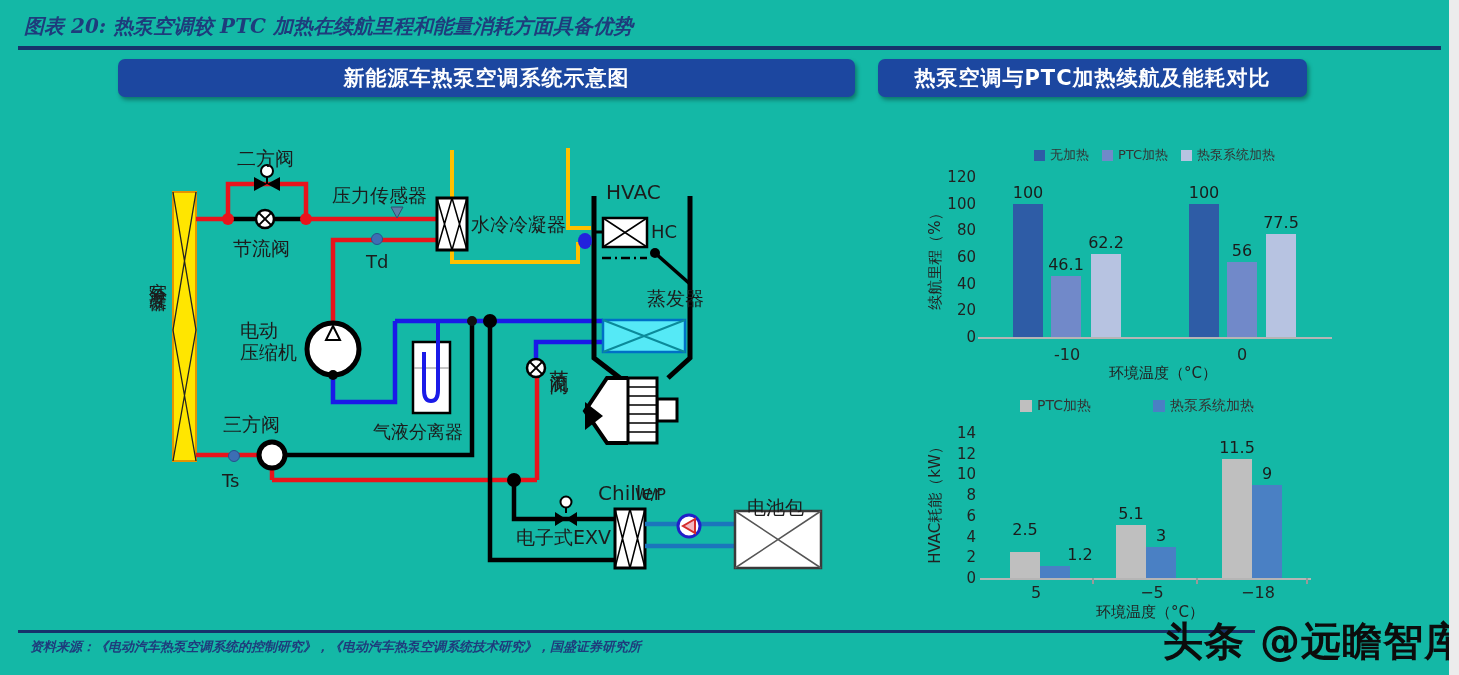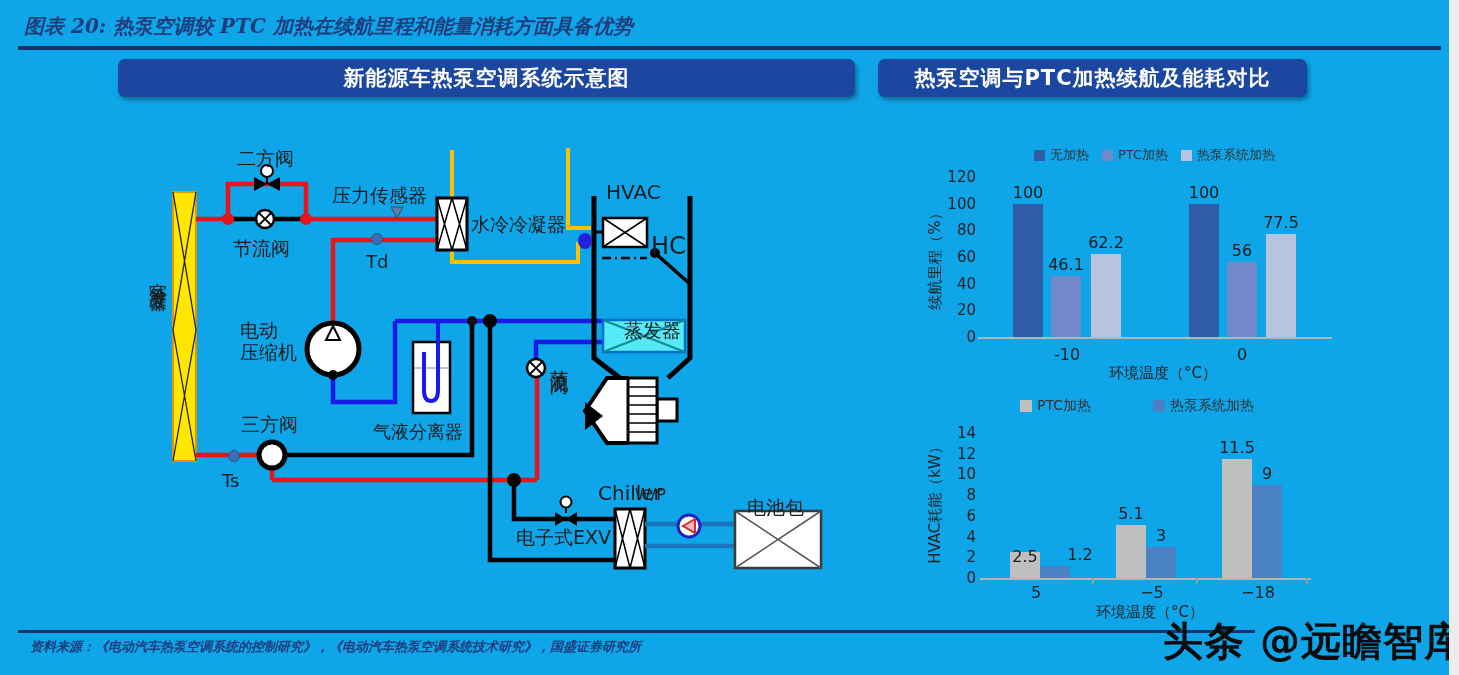--- a/index.html
+++ b/index.html
@@ -1,16 +1,16 @@
 <!DOCTYPE html>
 <html><head>
 <meta charset="utf-8">
 <style>
   html,body{margin:0;padding:0;background:#fff;}
-  .page{position:relative;width:1459px;height:675px;background:#0ea5e9;overflow:hidden;
+  .page{position:relative;width:1459px;height:675px;background:#14b8a6;overflow:hidden;
         font-family:"DejaVu Sans","Liberation Sans",sans-serif;}
   .abs{position:absolute;}
   .fig-title{left:24px;top:13px;font-family:"DejaVu Serif","Liberation Serif",serif;
              font-style:italic;font-weight:600;font-size:20px;color:#1E3C7C;white-space:nowrap;}
   .rule-top{left:18px;top:46px;width:1423px;height:4px;background:#16336B;}
   .rule-bottom{left:18px;top:630px;width:1237px;height:3px;background:#16336B;}
   .pill{background:#1C47A0;border-radius:7px;box-shadow:2px 3px 4px rgba(0,0,0,.35);
         color:#fff;font-weight:bold;font-size:21px;display:flex;align-items:center;
         justify-content:center;letter-spacing:1px;}
   .pill-left{left:118px;top:59px;width:737px;height:38px;}
@@ -195,28 +195,28 @@
     </g>
   </svg>
 
   <div class="dlabel vert" style="left:147px;top:268px;height:135px;font-size:18px;">室外冷凝器</div>
   <div class="dlabel" style="left:237px;top:147px;">二方阀</div>
   <div class="dlabel" style="left:233px;top:237px;">节流阀</div>
   <div class="dlabel" style="left:332px;top:184px;">压力传感器</div>
   <div class="dlabel" style="left:471px;top:213px;">水冷冷凝器</div>
   <div class="dlabel" style="left:366px;top:251px;font-size:18px;">Td</div>
   <div class="dlabel" style="left:606px;top:181px;font-size:20px;">HVAC</div>
-  <div class="dlabel" style="left:651px;top:235px;font-size:24px;">HC</div>
-  <div class="dlabel" style="left:624px;top:287px;margin-top:32px;">蒸发器</div>
+  <div class="dlabel" style="left:651px;top:221px;font-size:18px;">HC</div>
+  <div class="dlabel" style="left:647px;top:287px;">蒸发器</div>
   <div class="dlabel" style="left:240px;top:319px;">
     <div>电动</div>
     <div>压缩机</div>
   </div>
   <div class="dlabel" style="left:373px;top:421px;font-size:18px;">气液分离器</div>
-  <div class="dlabel" style="left:241px;top:413px;">三方阀</div>
+  <div class="dlabel" style="left:223px;top:413px;">三方阀</div>
   <div class="dlabel" style="left:222px;top:470px;font-size:18px;">Ts</div>
   <div class="dlabel vert" style="left:549px;top:354px;height:80px;line-height:21px;">节流阀</div>
   <div class="dlabel" style="left:598px;top:482px;font-size:20px;">Chiller</div>
   <div class="dlabel" style="left:635px;top:484px;font-size:16px;">W/P</div>
   <div class="dlabel" style="left:747px;top:480px;margin-top:16px;">电池包</div>
   <div class="dlabel" style="left:516px;top:526px;">电子式EXV</div>
 
   <div id="charts">
       <div class="legend" style="left: 1034px; top: 146px; gap: 13px;">
         <span class="legend-item">
@@ -272,21 +272,21 @@
       <div class="ytick" style="left: 932px; top: 506.857px; width: 44px; font-size: 15px;">6</div>
       <div class="ytick" style="left: 932px; top: 486.143px; width: 44px; font-size: 15px;">8</div>
       <div class="ytick" style="left: 932px; top: 465.429px; width: 44px; font-size: 15px;">10</div>
       <div class="ytick" style="left: 932px; top: 444.714px; width: 44px; font-size: 15px;">12</div>
       <div class="ytick" style="left: 932px; top: 424px; width: 44px; font-size: 15px;">14</div>
       <div class="axisline" style="left: 980px; top: 578px; width: 331px; height: 1.5px;"></div>
       <div class="tickmark" style="left: 1092px; top: 578px; width: 1.5px; height: 6px;"></div>
       <div class="tickmark" style="left: 1196px; top: 578px; width: 1.5px; height: 6px;"></div>
       <div class="tickmark" style="left: 1306px; top: 578px; width: 1.5px; height: 6px;"></div>
       <div class="bar" style="left: 1010px; top: 552.107px; width: 30px; height: 25.8929px; background: rgb(191, 191, 191);"></div>
-      <div class="bar-val" style="left: 999px; top: 547px; width: 52px;">2.5</div>
+      <div class="bar-val" style="left: 999px; top: 520px; width: 52px;">2.5</div>
       <div class="bar" style="left: 1040px; top: 565.571px; width: 30px; height: 12.4286px; background: rgb(74, 128, 196);"></div>
       <div class="bar-val" style="left: 1054px; top: 544.571px; width: 52px;">1.2</div>
       <div class="cat" style="left: 996px; top: 583px; width: 80px;">5</div>
       <div class="bar" style="left: 1116px; top: 525.179px; width: 30px; height: 52.8214px; background: rgb(191, 191, 191);"></div>
       <div class="bar-val" style="left: 1105px; top: 504.179px; width: 52px;">5.1</div>
       <div class="bar" style="left: 1146px; top: 546.929px; width: 30px; height: 31.0714px; background: rgb(74, 128, 196);"></div>
       <div class="bar-val" style="left: 1135px; top: 525.929px; width: 52px;">3</div>
       <div class="cat" style="left: 1112px; top: 583px; width: 80px;">−5</div>
       <div class="bar" style="left: 1222px; top: 458.893px; width: 30px; height: 119.107px; background: rgb(191, 191, 191);"></div>
       <div class="bar-val" style="left: 1211px; top: 437.893px; width: 52px;">11.5</div>

